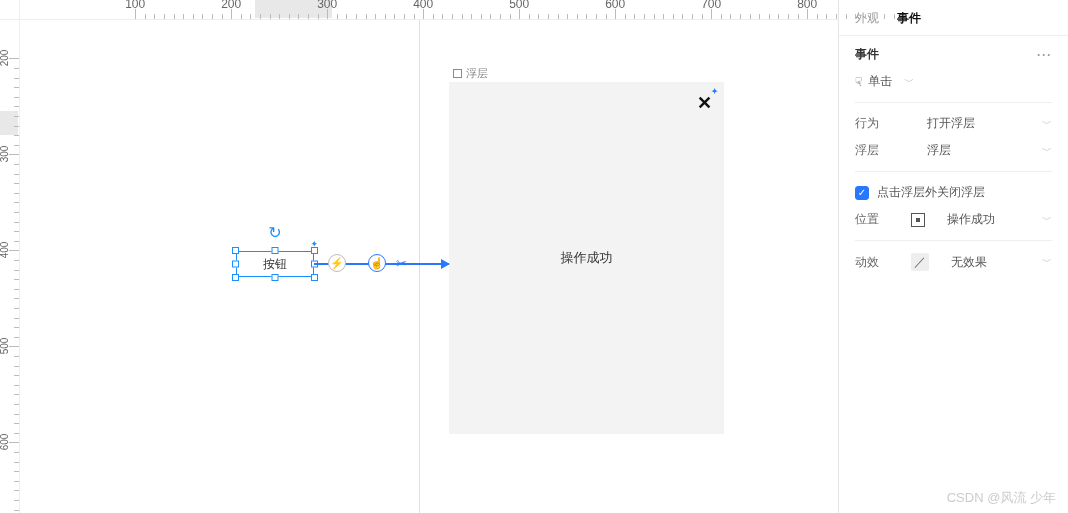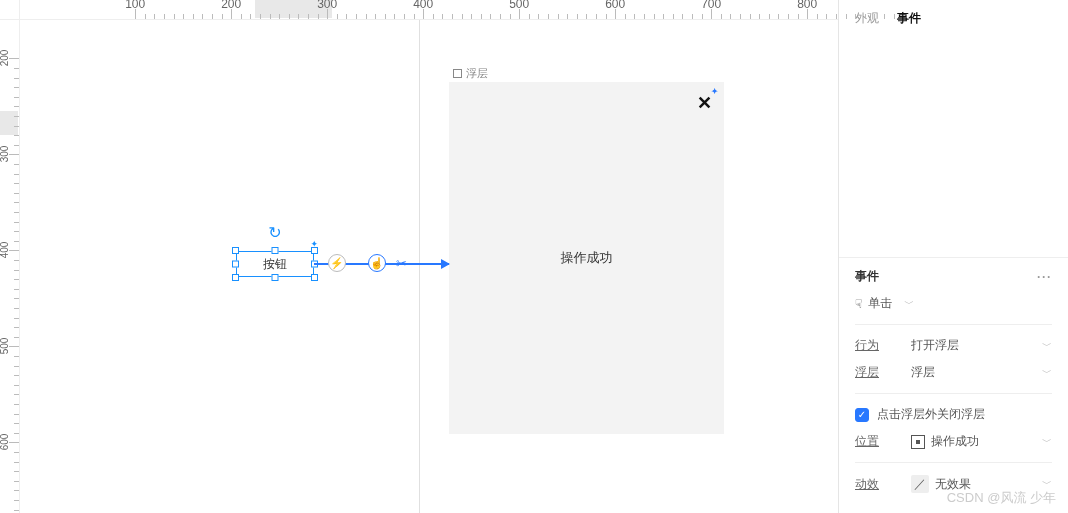--- a/index.html
+++ b/index.html
@@ -66,36 +66,36 @@
 
   
   .conn{position:absolute;left:294px;top:243px;height:2px;width:135px;background:var(--blue);}
   .conn .arrow{position:absolute;right:-1px;top:-4px;width:0;height:0;border-left:9px solid var(--blue);border-top:5px solid transparent;border-bottom:5px solid transparent;}
   .node{position:absolute;top:234px;width:18px;height:18px;border-radius:50%;display:flex;align-items:center;justify-content:center;font-size:11px;}
   .node1{left:308px;border:1.5px solid #bbb;color:#bbb;background:#fff;}
   .node2{left:348px;border:1.5px solid var(--blue);color:var(--blue);background:#fff;}
   .scissor{position:absolute;left:376px;top:236px;color:var(--blue);font-size:13px;}
 
   
-  .side{flex:0 0 230px;border-left:1px solid var(--border);background:var(--side-bg);display:flex;flex-direction:column;justify-content:space-between;}
+  .side{flex:0 0 230px;border-left:1px solid var(--border);background:var(--side-bg);display:flex;flex-direction:column;}
   .tabs{display:flex;gap:18px;padding:10px 16px 8px;font-size:12px;}
   .tabs span{color:var(--muted);cursor:pointer;}
   .tabs span.active{color:#111;font-weight:600;}
   .add-row{display:flex;align-items:center;gap:8px;padding:4px 14px 14px;}
   .add-btn{flex:1;border:1px solid #ddd;border-radius:4px;height:30px;display:flex;align-items:center;justify-content:center;font-size:12px;cursor:pointer;}
   .hex-icon{width:18px;height:18px;border:1px solid #aaa;border-radius:4px;display:flex;align-items:center;justify-content:center;color:#666;font-size:11px;transform:rotate(0deg);}
   .section{padding:10px 16px;border-top:1px solid var(--light-border);}
   .section-hdr{display:flex;justify-content:space-between;align-items:center;font-size:12px;font-weight:600;margin-bottom:10px;}
   .section-hdr .more{color:#999;letter-spacing:1px;cursor:pointer;}
   .trigger .chip{display:inline-flex;align-items:center;gap:6px;color:#555;font-size:12px;}
   .trigger .chev{color:#bbb;font-size:10px;margin-left:6px;}
   .divider{height:1px;background:var(--light-border);margin:12px 0;}
   .row{display:flex;align-items:center;font-size:12px;color:#555;margin:10px 0;}
-  .row .lbl{flex:0 0 56px;color:#666;text-decoration:underline;}
-  .row .val{flex:1;}
+  .row .lbl{flex:0 0 56px;color:#666;}
+  .row .val{flex:1;margin-left:16px;}
   .row .chev{color:#bbb;font-size:10px;margin-left:6px;}
   .chk{width:14px;height:14px;border:1px solid #ccc;border-radius:3px;margin-right:8px;flex:0 0 14px;display:flex;align-items:center;justify-content:center;font-size:10px;color:#fff;}
   .chk.on{background:var(--blue);border-color:var(--blue);}
   .mask-sw{width:16px;height:16px;background:#555;border-radius:2px;margin-right:8px;}
   .pos-icon{width:14px;height:14px;border:1px solid #555;position:relative;margin-right:6px;}
   .pos-icon::after{content:"";position:absolute;left:4px;top:4px;width:4px;height:4px;background:#555;}
   .eff-icon{width:18px;height:18px;background:#eee;border-radius:2px;margin-right:6px;display:flex;align-items:center;justify-content:center;color:#555;}
 
   .watermark{position:absolute;right:12px;bottom:6px;color:var(--watermark);font-size:13px;pointer-events:none;}
 </style>

